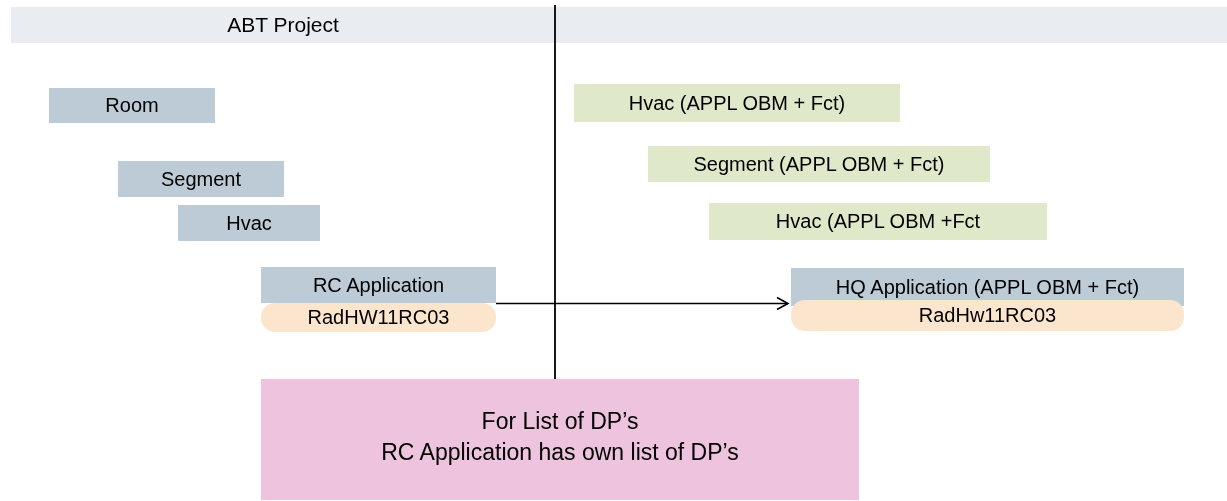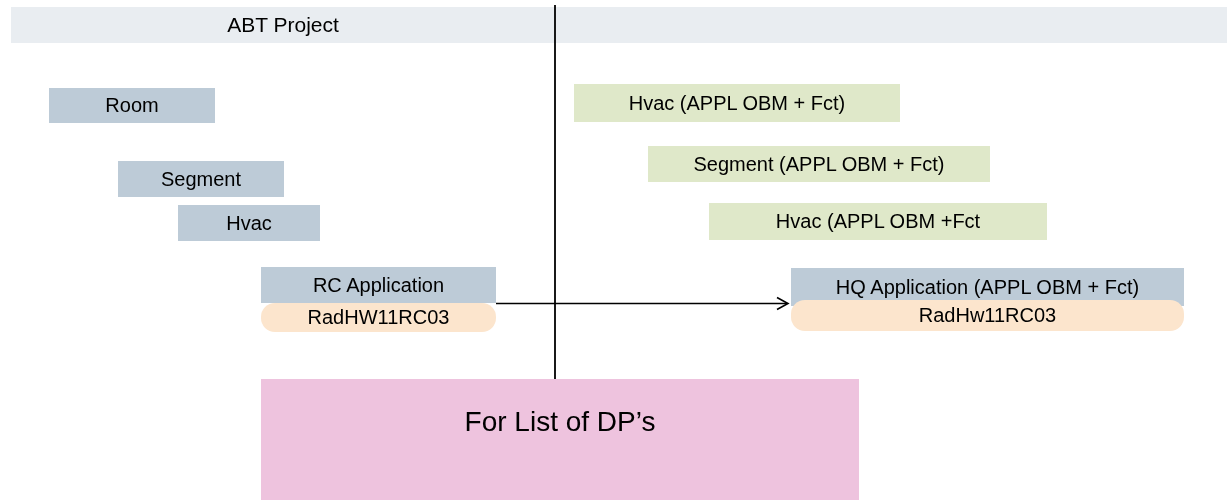--- a/index.html
+++ b/index.html
@@ -71,21 +71,21 @@
     top: 379px;
     width: 598px;
     height: 121px;
     background: var(--pink-box, #eec3de);
     display: flex;
     flex-direction: column;
     align-items: center;
     justify-content: flex-start;
     padding-top: 27px;
     box-sizing: border-box;
-    font-size: 28px;
+    font-size: 23px;
     line-height: 31px;
     color: #000000;
     text-align: center;
   }
 
   .lines-overlay {
     position: absolute;
     left: 0;
     top: 0;
     width: 1227px;
@@ -108,20 +108,21 @@
   <div class="box peach abt-rc-version">RadHW11RC03</div>
 
   <div class="box green plat-room">Hvac (APPL OBM + Fct)</div>
   <div class="box green plat-segment">Segment (APPL OBM + Fct)</div>
   <div class="box green plat-hvac">Hvac (APPL OBM +Fct</div>
   <div class="box blue plat-hq-app">HQ Application (APPL OBM + Fct)</div>
   <div class="box peach plat-hq-version">RadHw11RC03</div>
 
   <div class="note-box">
     <div>For List of DP’s</div>
+    <div>RC Application has own list of DP’s</div>
   </div>
 
   <svg class="lines-overlay" width="1227" height="501" viewBox="0 0 1227 501">
     <line x1="544" y1="5" x2="544" y2="379" stroke="#000000" stroke-width="1.8"></line>
     <line x1="485" y1="303.5" x2="776" y2="303.5" stroke="#000000" stroke-width="1.6"></line>
     <polyline points="766,297.5 777,303.5 766,309.5" fill="none" stroke="#000000" stroke-width="1.6"></polyline>
   </svg>
 
 </div>
 

